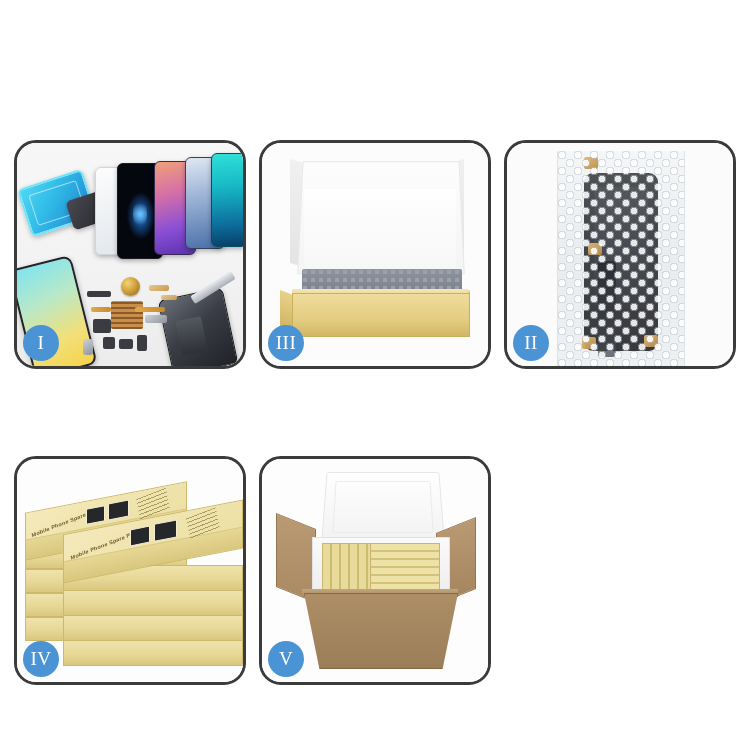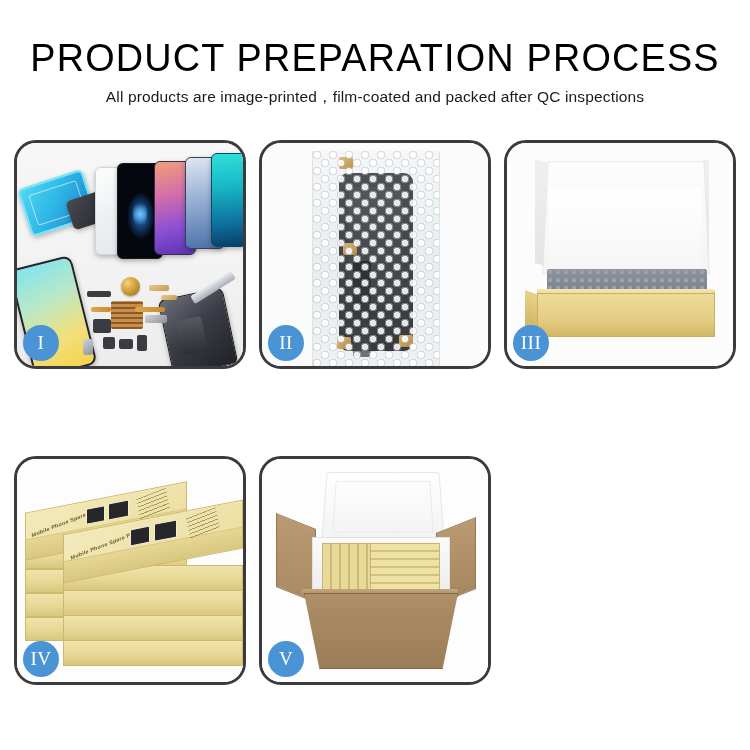--- a/index.html
+++ b/index.html
@@ -387,24 +387,20 @@
   .c-tape-b {
     position:absolute; left:58px; top:158px; width:14px; height:20px;
     background: rgba(155,131,98,.85);
   }
 </style>
 </head>
 <body>
 
 <div class="page">
 
-  <div class="header">
-    <div class="title">PRODUCT PREPARATION PROCESS</div>
-    <div class="subtitle">All products are image-printed，film-coated and packed after QC inspections</div>
-  </div>
 
   <div class="grid">
 
     <div class="panel">
       <div class="scene p1">
         <div class="ph ph-a"></div>
         <div class="ph ph-b"></div>
         <div class="ph ph-glass"></div>
         <div class="ph ph-blackscr"></div>
         <div class="ph ph-purple"></div>
@@ -424,47 +420,47 @@
         <div class="chip" style="left:120px;top:192px;width:10px;height:16px;"></div>
         <div class="chip sil" style="left:66px;top:196px;width:10px;height:16px;border-radius:3px;"></div>
         <div class="flex-cable" style="left:118px;top:164px;width:30px;"></div>
         <div class="flex-cable" style="left:74px;top:164px;width:20px;"></div>
         <div class="tweezer"></div>
       </div>
       <div class="badge">I</div>
     </div>
 
     <div class="panel">
+      <div class="scene p3">
+        <div class="box3-lid-side-l"></div>
+        <div class="box3-lid-side-r"></div>
+        <div class="box3-lid"></div>
+        <div class="box3-foam"></div>
+        <div class="box3-grey"></div>
+        <div class="box3-flap-l"></div>
+        <div class="box3-flap-r"></div>
+        <div class="box3-front-lip"></div>
+        <div class="box3-body"></div>
+      </div>
+      <div class="badge">III</div>
+    </div>
+
+    <div class="panel">
       <div class="scene p2">
         <div class="bubble-bag">
           <div class="inner-part"></div>
           <div class="cable-strip"></div>
           <div class="tape" style="left:26px;top:6px;"></div>
           <div class="tape" style="left:30px;top:92px;"></div>
           <div class="tape" style="left:24px;top:186px;"></div>
           <div class="tape" style="left:86px;top:184px;"></div>
           <div class="bubbles"></div>
         </div>
       </div>
       <div class="badge">II</div>
-    </div>
-
-    <div class="panel">
-      <div class="scene p3">
-        <div class="box3-lid-side-l"></div>
-        <div class="box3-lid-side-r"></div>
-        <div class="box3-lid"></div>
-        <div class="box3-foam"></div>
-        <div class="box3-grey"></div>
-        <div class="box3-flap-l"></div>
-        <div class="box3-flap-r"></div>
-        <div class="box3-front-lip"></div>
-        <div class="box3-body"></div>
-      </div>
-      <div class="badge">III</div>
     </div>
 
     <div class="panel">
       <div class="scene p4">
         <div class="stack">
           <div class="sbox" style="left:0;top:142px;width:160px;height:22px;"></div>
           <div class="sbox" style="left:0;top:118px;width:160px;height:22px;"></div>
           <div class="sbox" style="left:0;top:94px;width:160px;height:22px;"></div>
           <div class="sbox" style="left:0;top:70px;width:160px;height:22px;"></div>
           <div class="sbox" style="left:0;top:22px;width:160px;height:46px;transform:skewY(-11deg);">

